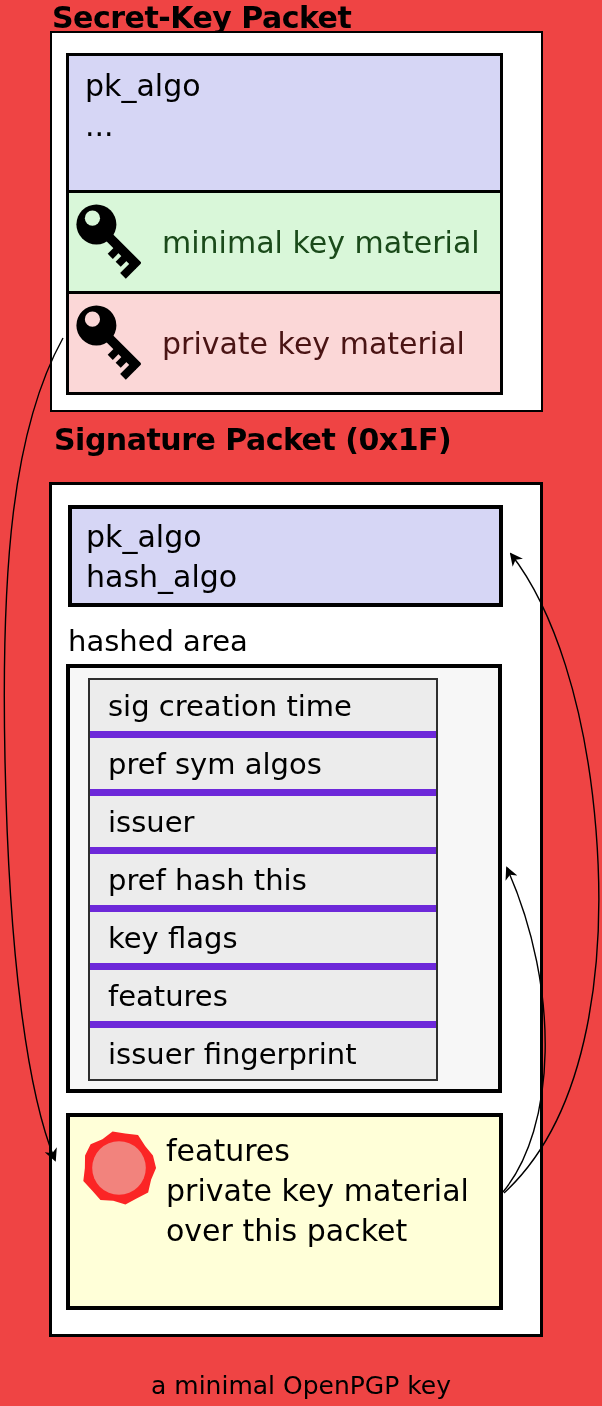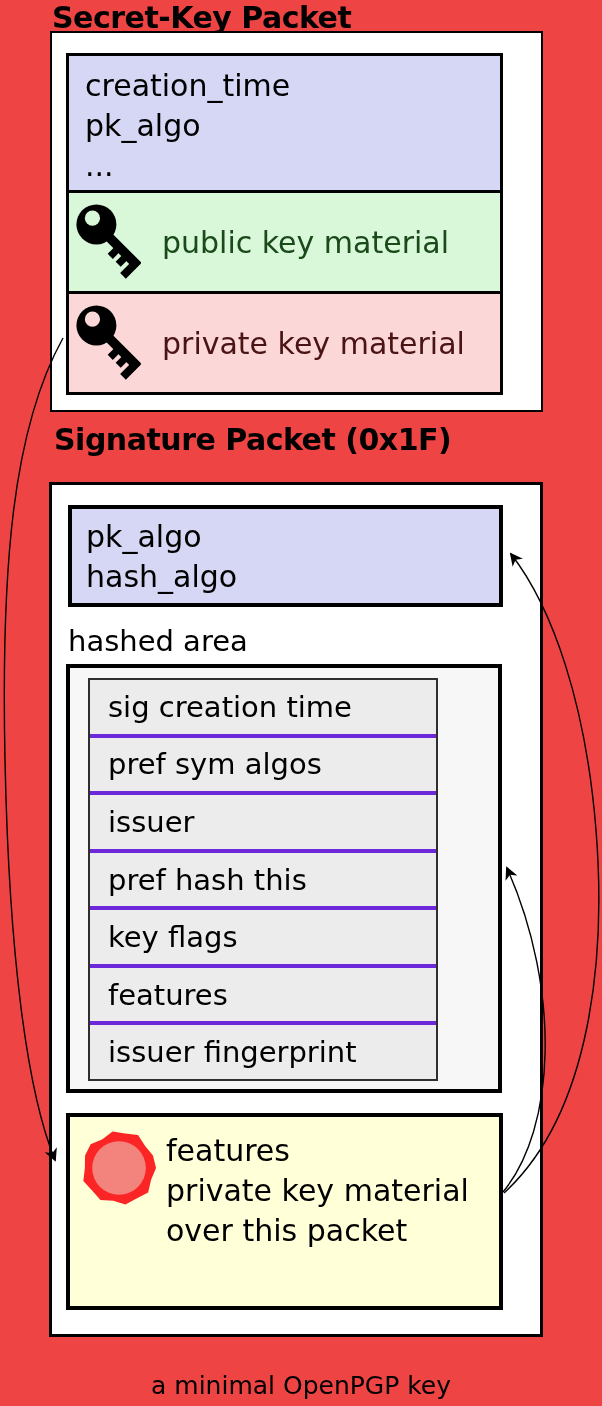--- a/index.html
+++ b/index.html
@@ -29,21 +29,21 @@
   
   #pkt2-blue { left:68px; top:505px; width:435px; height:102px; border:4px solid #000;
                background: var(--lavender,#d6d6f5); padding:8px 0 0 14px; font-size:30px; line-height:40px; }
   #hashed-label { left:68px; top:624px; font-size:29px; }
   #hashed-box { left:66px; top:664px; width:436px; height:429px; border:4px solid #000;
                 background: var(--hashed_bg,#f7f7f7); }
   #subtable { left:88px; top:678px; width:350px; height:403px; border:2px solid #2f2f2f;
               background: var(--row_bg,#ececec); display:flex; flex-direction:column; }
   .srow { flex:1 1 0; display:flex; align-items:center; padding-left:18px;
           font-size:29px; white-space:nowrap; }
-  .srow + .srow { border-top:4px solid #6d28d9; }
+  .srow + .srow { border-top:7px solid #6d28d9; }
 
   #sig-box { left:66px; top:1113px; width:437px; height:197px; border:4px solid #000;
              background: var(--yellow,#ffffd8); }
   #seal { position:absolute; left:10px; top:12px; width:78px; height:78px; }
   #sig-text { position:absolute; left:96px; top:14px; font-size:30px; line-height:40px; white-space:nowrap; }
 
   #caption { left:0; top:1371px; width:602px; text-align:center; font-size:25px; }
 
   #arrow-layer { position:absolute; left:0; top:0; width:602px; height:1406px; pointer-events:none; }
 </style>
@@ -51,37 +51,36 @@
 <body>
 
 <div id="page">
 
   <div class="abs ptitle" style="left:52px; top:0px;">Secret-Key Packet</div>
 
   <div class="abs outer-box" style="left:50px; top:31px; width:493px; height:381px;"></div>
 
   <div class="abs" id="pkt1-stack">
     <div class="sec sec-header">
-      <div>creation_time</div>
       <div>pk_algo</div>
       <div>...</div>
     </div>
 
     <div class="sec sec-pub">
       <svg class="keywrap" viewBox="0 0 100 100" aria-hidden="true">
         <g transform="rotate(45 28 28)">
           <circle cx="28" cy="28" r="25" fill="#000"></circle>
           <circle cx="19" cy="26" r="9.5" fill="#d9f7d9"></circle>
           <rect x="48" y="22" width="54" height="12" rx="2" fill="#000"></rect>
           <rect x="64" y="32" width="9" height="12" fill="#000"></rect>
           <rect x="78" y="32" width="9" height="12" fill="#000"></rect>
           <rect x="92" y="32" width="10" height="18" fill="#000"></rect>
         </g>
       </svg>
-      <span class="mat-label">public key material</span>
+      <span class="mat-label">minimal key material</span>
     </div>
 
     <div class="sec sec-priv">
       <svg class="keywrap" viewBox="0 0 100 100" aria-hidden="true">
         <g transform="rotate(45 28 28)">
           <circle cx="28" cy="28" r="25" fill="#000"></circle>
           <circle cx="19" cy="26" r="9.5" fill="#fbd7d7"></circle>
           <rect x="48" y="22" width="54" height="12" rx="2" fill="#000"></rect>
           <rect x="64" y="32" width="9" height="12" fill="#000"></rect>
           <rect x="78" y="32" width="9" height="12" fill="#000"></rect>

